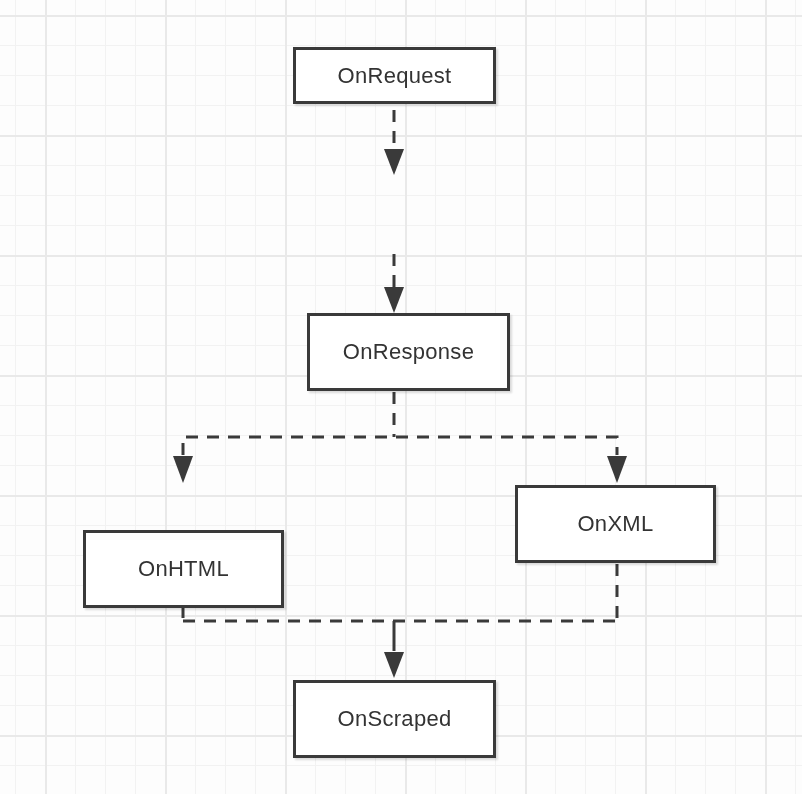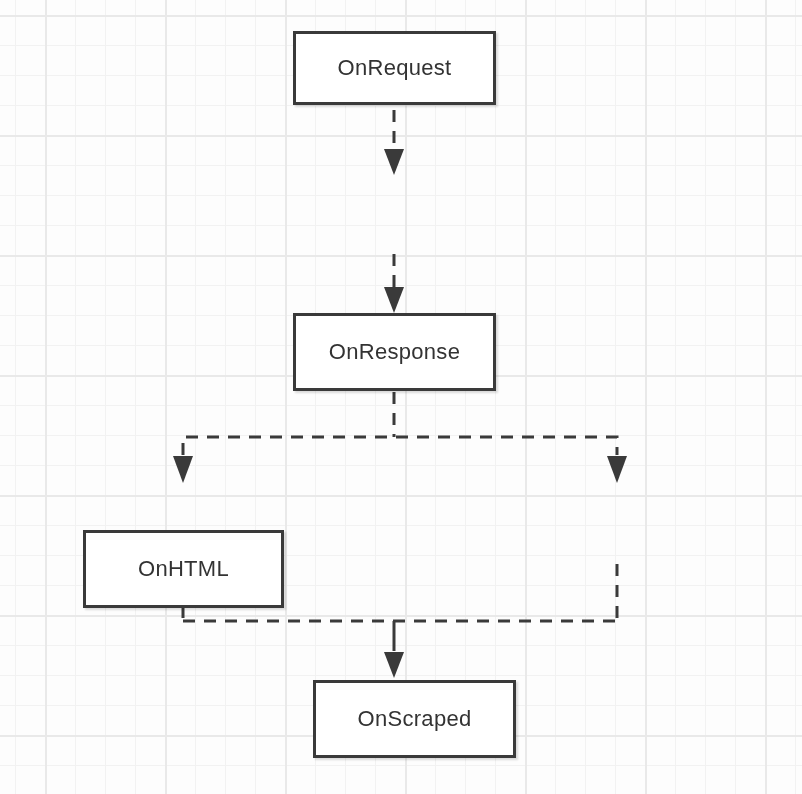--- a/index.html
+++ b/index.html
@@ -37,26 +37,26 @@
     display: flex;
     align-items: center;
     justify-content: center;
   }
   .node-label {
     font-size: 22px;
     color: #333333;
     letter-spacing: 0.3px;
     user-select: none;
   }
-  .n-onrequest  { left: 293px; top: 31px;  width: 203px; height: 74px; justify-content: center; }
+  .n-onrequest  { left: 293px; top: 47px;  width: 203px; height: 57px; justify-content: center; }
   .n-onerror    { left: 293px; top: 175px; width: 203px; height: 78px; }
-  .n-onresponse { left: 293px; top: 313px; width: 203px; height: 78px; }
+  .n-onresponse { left: 307px; top: 313px; width: 203px; height: 78px; }
   .n-onhtml     { left: 83px;  top: 485px; width: 201px; height: 78px; margin-top: 45px; }
   .n-onxml      { left: 515px; top: 485px; width: 201px; height: 78px; }
-  .n-onscraped  { left: 293px; top: 680px; width: 203px; height: 78px; margin-left: 20px; }
+  .n-onscraped  { left: 293px; top: 680px; width: 203px; height: 78px; }
 
   .edge {
     stroke: #3a3a3a;
     stroke-width: 3;
     fill: none;
   }
   .edge.dashed {
     stroke-dasharray: 12 9;
   }
   .arrowhead {
@@ -95,18 +95,21 @@
 
 
   <div class="node n-onresponse">
     <span class="node-label">OnResponse</span>
   </div>
 
   <div class="node n-onhtml">
     <span class="node-label">OnHTML</span>
   </div>
 
+  <div class="node n-onxml">
+    <span class="node-label">OnXML</span>
+  </div>
 
   <div class="node n-onscraped">
     <span class="node-label">OnScraped</span>
   </div>
 
 </div>
 
 </body></html>

